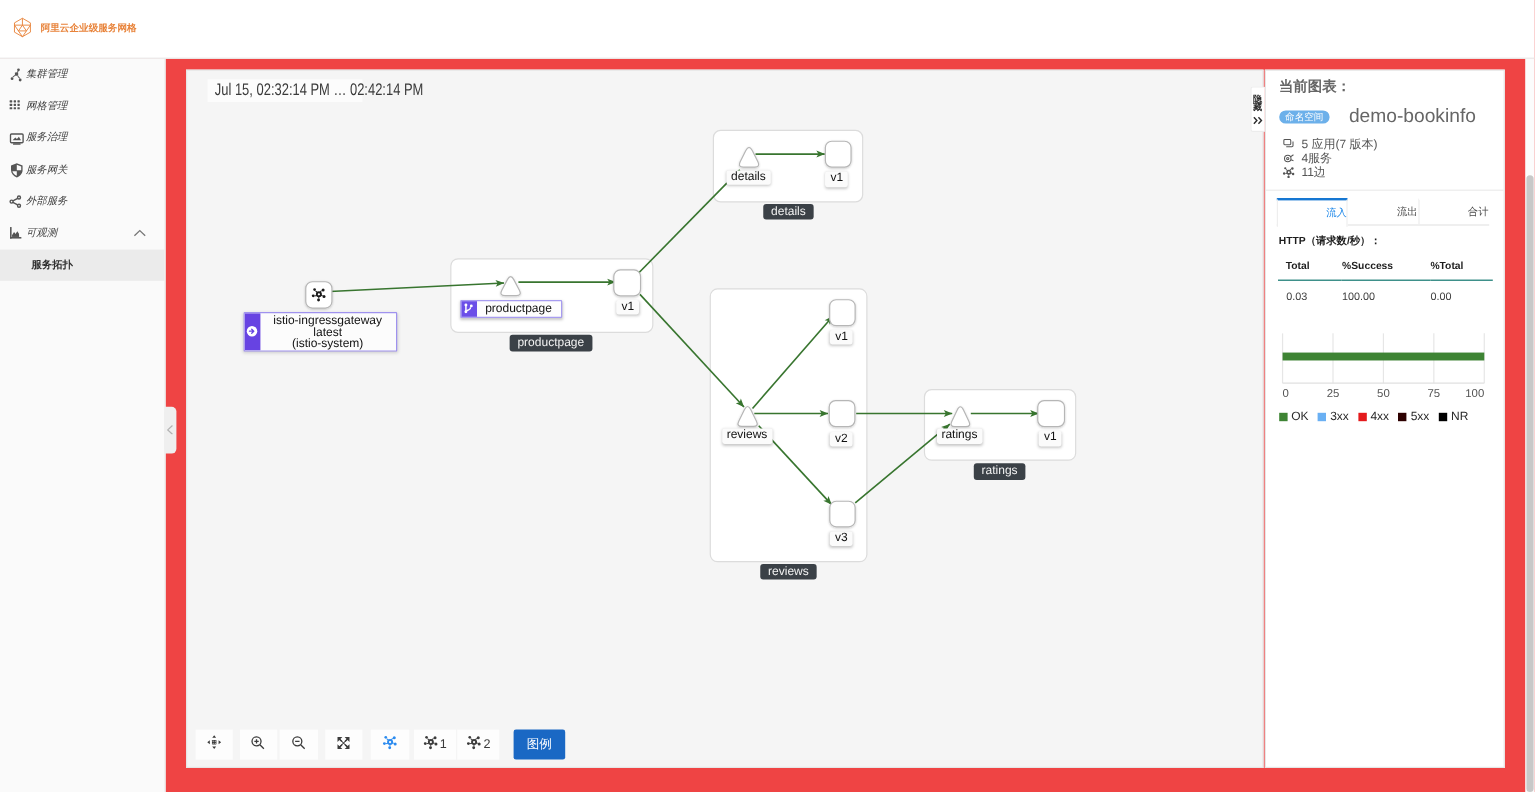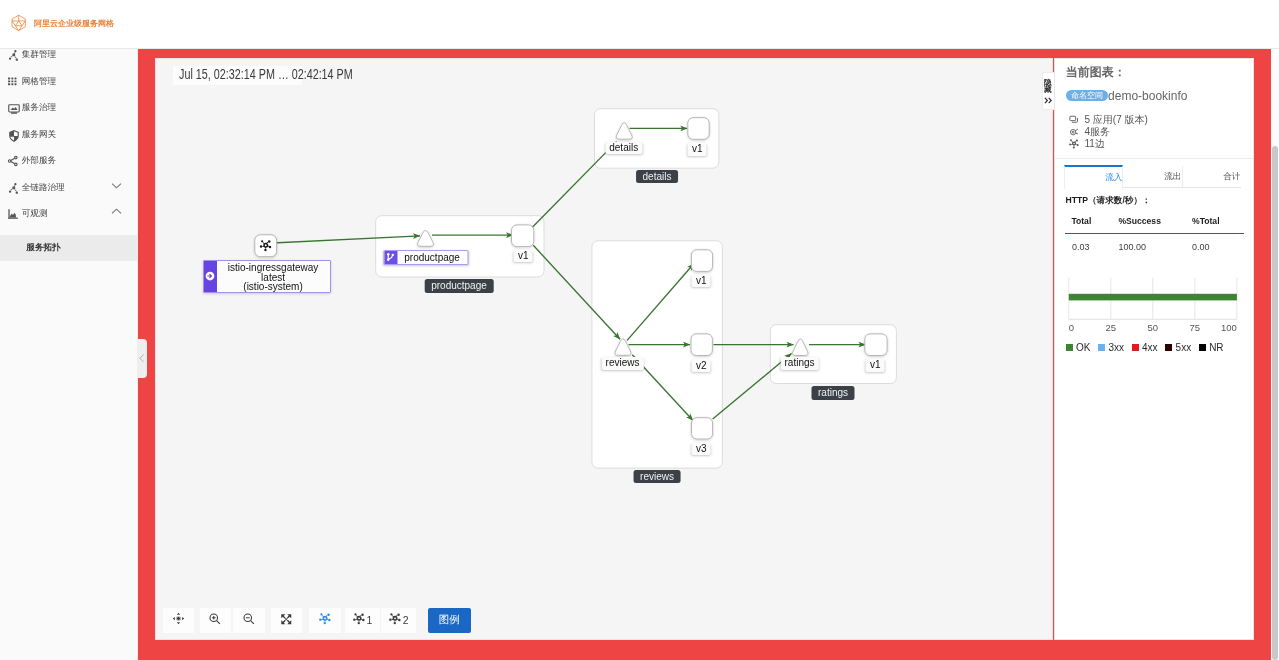--- a/index.html
+++ b/index.html
@@ -17,22 +17,22 @@
   .topbar { position:absolute; left:0; top:0; width:1279px; height:49px;
     background:#fff; border-bottom:1px solid #e8e8e8; }
   .brand { position:absolute; left:10.4px; top:13.6px; display:flex; align-items:center; gap:6.1px; }
   .brand-icon { display:block; width:17.4px; height:18.6px; line-height:0; }
   .brand-title { font-size:8.0px; font-weight:bold; color:#e8833a; letter-spacing:0px; position:relative; top:0.5px; }
 
   
   .sidebar { position:absolute; left:0; top:49px; width:138px; height:611px;
     background:#fafafa; border-right:1px solid #ececec; }
   .nav { padding-top:0; }
-  .nav-item { position:relative; height:26.5px; display:flex; align-items:flex-start;
-    padding-left:6.5px; cursor:pointer; font-size:8.6px; color:#3d3d3d; }
+  .nav-item { position:relative; height:26.5px; display:flex; align-items:center;
+    padding-left:6.5px; cursor:pointer; font-size:8.6px; color:#3d3d3d;font-style:italic; }
   .nav-item .ni { width:13px; height:13px; margin-right:2.2px; display:inline-block; line-height:0; flex:0 0 13px; color:#555;}
   .nav-item .nlabel { flex:1 1 auto; }
   .nav-item .chev { width:9px; margin-right:17px; line-height:0; }
   .nav-sub { height:26.4px; width:137px; display:flex; align-items:center; padding-left:26.3px;
     font-size:8.6px; font-weight:bold; color:#303030; background:#ebebeb; cursor:pointer; }
   .sidebar-handle { position:absolute; left:137.3px; top:338.9px; width:9.8px; height:38.7px;
     background:#efefef; border-radius:0 4px 4px 0;
     display:flex; align-items:center; justify-content:center; cursor:pointer; z-index:6; }
 
   
@@ -77,21 +77,21 @@
 
   
   .rightpanel { position:absolute; left:1054px; top:58px; width:200px; height:582px;
     background:#fff; border:1px solid #e6e6e6; }
   .rightpanel { position:absolute; }
   .rp-top { padding:0; border-bottom:1px solid #ececec; height:100px; position:relative; }
   .rp-heading { position:absolute; left:10.8px; top:7.2px; font-size:12px; font-weight:bold; color:#666; line-height:1; }
   .rp-ns { position:absolute; left:10.7px; top:29.8px; display:flex; align-items:center; }
   .ns-badge { background:#6cb0ea; color:#fff; font-size:8px; border-radius:6px;
     width:42.4px; height:11.2px; display:flex; align-items:center; justify-content:center; line-height:1; }
-  .ns-val { font-size:12px; color:#666; margin-left:0; }
+  .ns-val { font-size:16px; color:#666; margin-left:16px; }
   .rp-stats { position:absolute; left:13.5px; top:55.3px; }
   .rp-stat { display:flex; align-items:center; height:11.9px; font-size:10px; color:#555; }
   .rp-stat .si { width:11px; height:11px; display:inline-block; line-height:0; flex:0 0 11px; margin-right:5px; }
   .rp-tabs { position:absolute; left:9.4px; top:106px; width:177px; height:22.7px; display:flex;
     border-bottom:1px solid #e4e4e4; }
   .rp-tab { flex:1 1 0; display:flex; align-items:center; justify-content:flex-end;
     font-size:8.6px; color:#4c4c4c; cursor:pointer; border-left:1px solid transparent;
     border-right:1px solid transparent; border-top:2px solid transparent; box-sizing:border-box; }
   .rp-tab.active { color:#1b86e8; border-top-color:#1677d2; border-left-color:#eee;
     border-right-color:#eee; background:#fff; height:23.7px; }
@@ -183,33 +183,20 @@
           <span class="nlabel">服务网关</span>
         </div>
         <div class="nav-item">
           <span class="ni"><svg viewBox="0 0 14 14" width="12" height="12" fill="none" stroke="currentColor" stroke-width="1.35">
               <circle cx="10.3" cy="3.0" r="1.45"></circle>
               <circle cx="10.3" cy="11.0" r="1.45"></circle>
               <circle cx="3.1" cy="7.0" r="1.45"></circle>
               <path d="M9.0 3.8 4.4 6.3M4.4 7.7l4.6 2.5"></path>
             </svg></span>
           <span class="nlabel">外部服务</span>
-        </div>
-        <div class="nav-item">
-          <span class="ni"><svg viewBox="0 0 16 16" width="14" height="14" fill="currentColor">
-              <path d="M9.6 1.2a1.3 1.3 0 1 1 0 2.6 1.3 1.3 0 0 1 0-2.6z"></path>
-              <path d="M3.5 9.6a1.35 1.35 0 1 1 0 2.7 1.35 1.35 0 0 1 0-2.7z"></path>
-              <path d="M11.2 10.8a1.35 1.35 0 1 1 0 2.7 1.35 1.35 0 0 1 0-2.7z"></path>
-              <path d="M6.2 5.1h3.1v3.1H6.2z"></path>
-              <path d="M7.6 5.3 9 3.3l.7.5-1.4 2zM6.5 8.1 4.4 9.8l-.5-.7 2.1-1.6zM9.2 8.2l1.9 2.1-.6.6-1.9-2.1z"></path>
-            </svg></span>
-          <span class="nlabel">全链路治理</span>
-          <span class="chev"><svg width="11" height="7" viewBox="0 0 11 7">
-              <path d="M1 1.6 5.5 5.8 10 1.6" fill="none" stroke="#777" stroke-width="1.1"></path>
-            </svg></span>
         </div>
         <div class="nav-item">
           <span class="ni"><svg viewBox="0 0 14 14" width="12" height="12" fill="currentColor">
               <rect x="1.6" y="1.4" width="1.5" height="11.2"></rect>
               <rect x="1.6" y="11.1" width="11" height="1.5"></rect>
               <path d="M3.6,10.9 L3.6,9.2 L5.5,6.3 L7.0,8.2 L8.6,5.4 L10.3,8.0 L10.3,10.9 Z"></path>
               <rect x="3.6" y="9.4" width="6.8" height="1.5"></rect>
             </svg></span>
           <span class="nlabel">可观测</span>
           <span class="chev"><svg width="11" height="7" viewBox="0 0 11 7">

